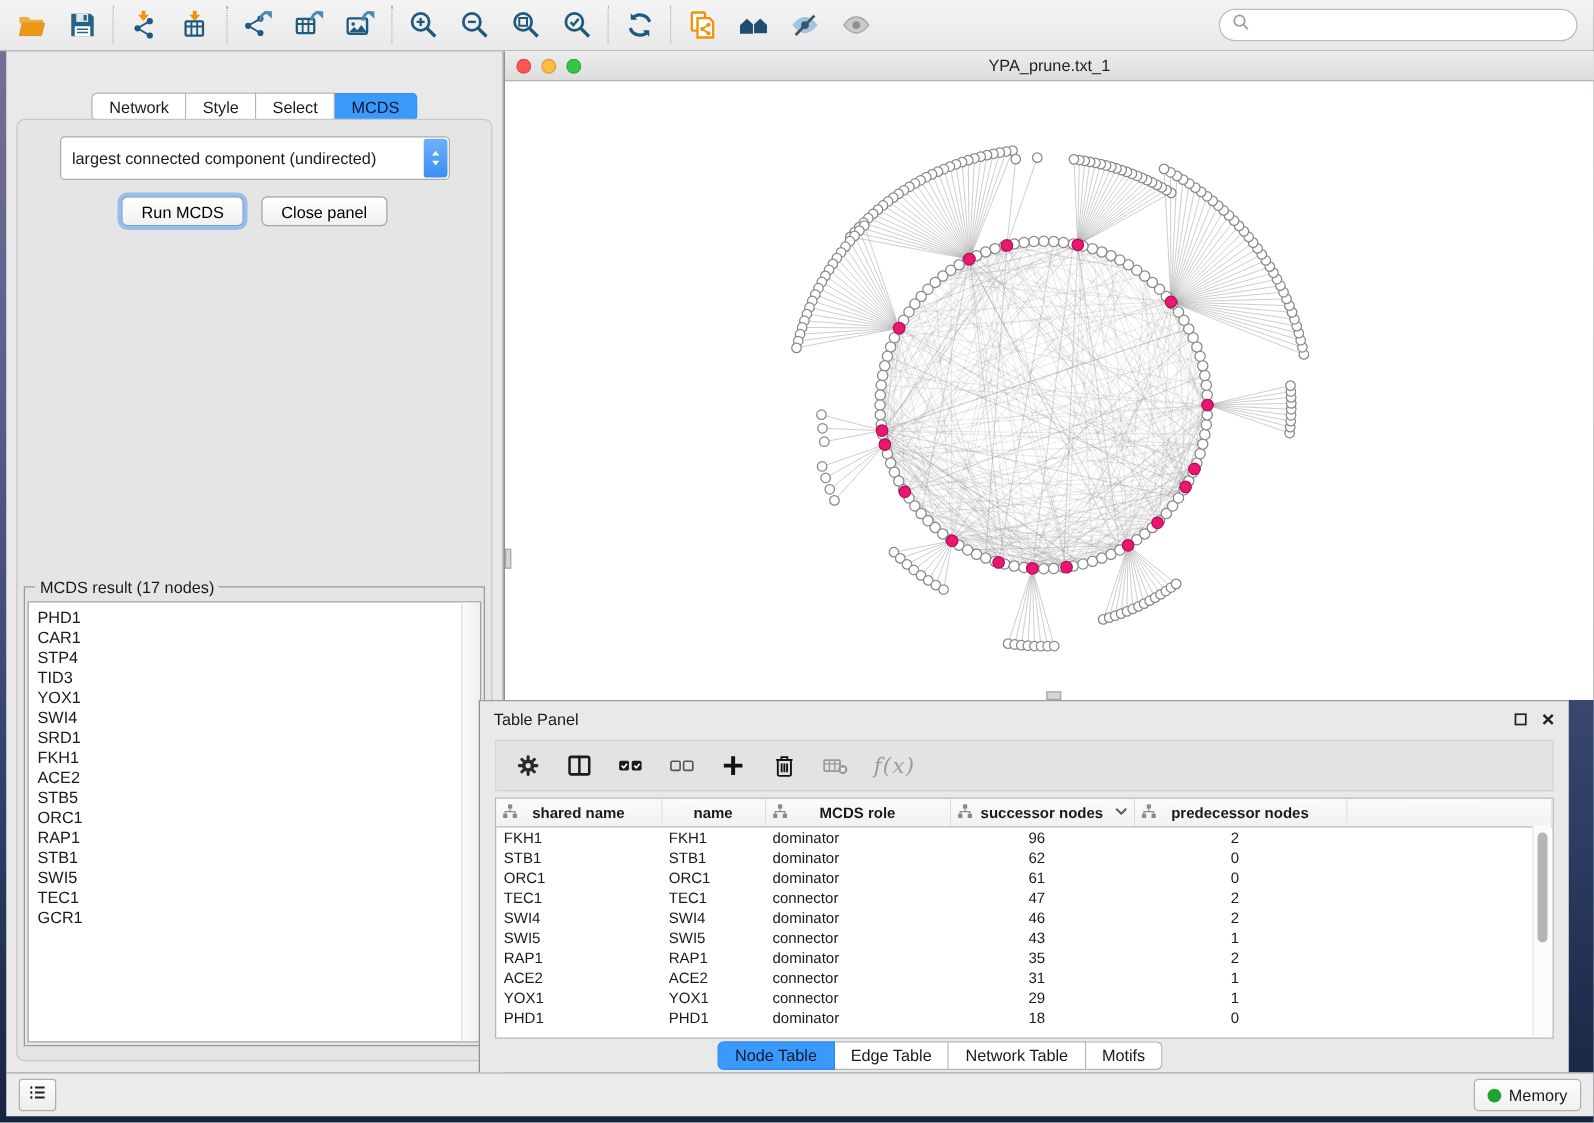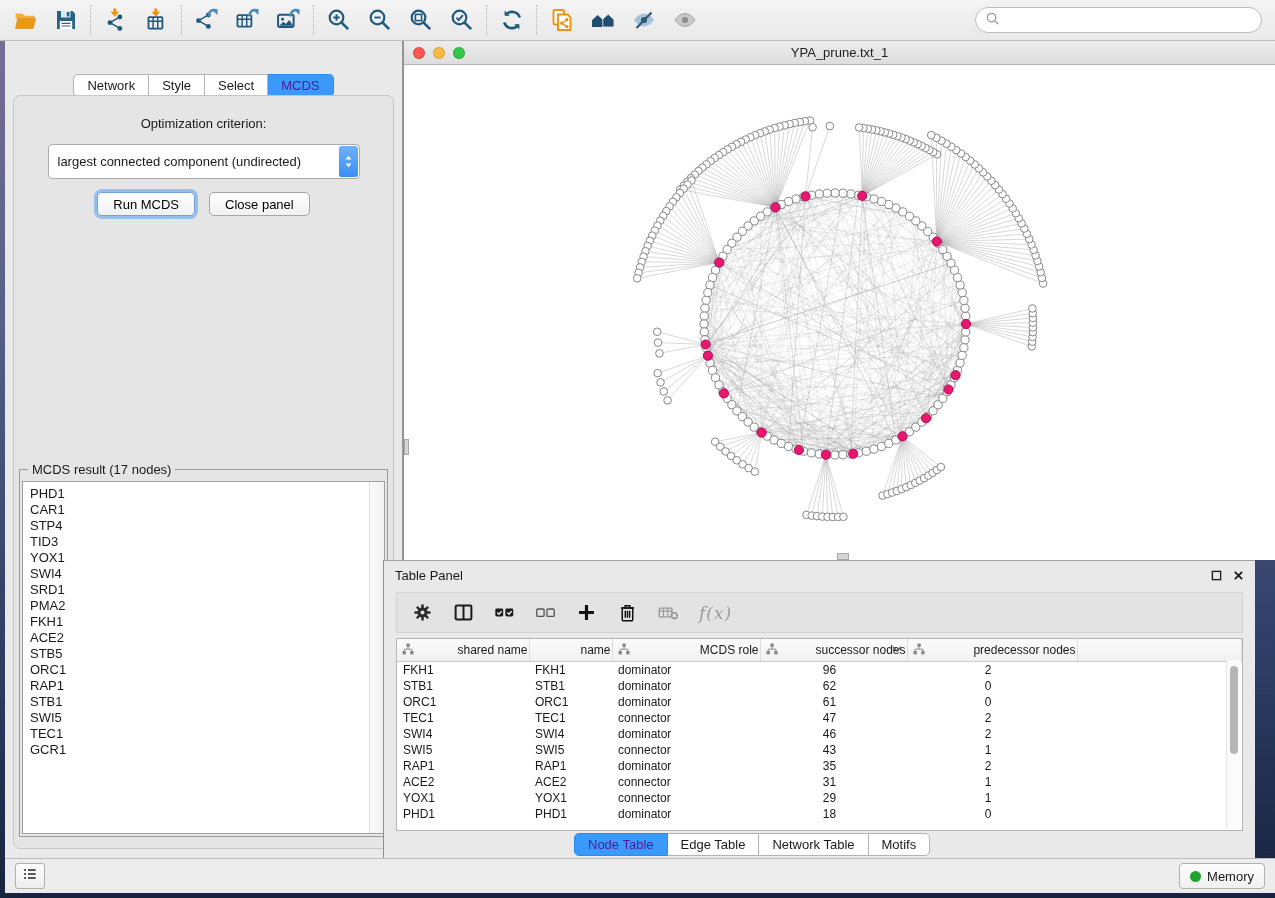--- a/index.html
+++ b/index.html
@@ -27,21 +27,21 @@
     background:#e9e9e9;border-right:1px solid #9a9a9a;box-sizing:border-box}
   .panel-header{height:28px;display:flex;align-items:center;padding:0 11px;font-size:13px}
   .ph-icons{margin-left:auto;display:flex;gap:11px;align-items:center}
   .ph-icons span{display:flex}
   .ph-icons svg{width:11px;height:11px}
   .seg-bar{display:flex;justify-content:center}
   .seg-tab{font-size:13px;line-height:15px;padding:3px 13px;background:#fff;
     border:1px solid #b3b3b3;border-left:none;cursor:default;white-space:nowrap}
   .seg-tab:first-child{border-left:1px solid #b3b3b3;border-radius:5px 0 0 5px}
   .seg-tab:last-child{border-radius:0 5px 5px 0}
-  .seg-tab.active{background:#3b99fc;border-color:#2f8bef;color:#4c1d95}
+  .seg-tab.active{background:#3b99fc;border-color:#2f8bef;color:#0f172a}
   #cp-tabs{position:absolute;left:0;right:0;top:33px}
   #cp-box{position:absolute;left:8px;right:8px;top:54px;bottom:9px;
     background:#e5e5e5;border:1px solid #c6c6c6;border-radius:7px}
   #opt-label{display:block;text-align:center;margin-top:20px;font-size:13px}
   #opt-select{position:relative;margin:13px auto 0;width:312px;height:35px;background:#fff;
     border:1px solid #ababab;border-radius:4px;display:flex;align-items:center;
     padding-left:9px;box-sizing:border-box;font-size:13px}
   #opt-stepper{position:absolute;right:1px;top:1px;bottom:1px;width:19px;
     background:linear-gradient(#6eb1fb,#3b8ef2);border-radius:2px 3px 3px 2px;
     display:flex;align-items:center;justify-content:center}
@@ -76,21 +76,21 @@
     background:#e9e9e9;border-left:1px solid #909090;border-top:1px solid #a0a0a0;box-sizing:border-box}
   #tp-toolbar{position:absolute;left:12px;right:12px;top:31px;height:41px;
     background:#e3e3e3;border:1px solid #d4d4d4;display:flex;align-items:center;gap:17px;
     padding:0 15px;box-sizing:border-box}
   .tp-icon{display:flex;align-items:center;justify-content:flex-start;width:24px;height:24px}
   .tp-icon svg{width:21px;height:21px}
   .fx-glyph{font:italic 17px "DejaVu Serif",serif;color:#9a9a9a;letter-spacing:1px}
   #tp-tablewrap{position:absolute;left:12px;right:12px;top:77px;height:193px;
     background:#fff;border:1px solid #b5b5b5;box-sizing:border-box;overflow:hidden}
   #tp-table{border-collapse:collapse;table-layout:fixed;width:100%;font-size:12px}
-  #tp-table th{height:20px;font-weight:normal;text-align:right;
+  #tp-table th{height:20px;font-weight:bold;text-align:center;
     background:linear-gradient(#fbfbfb,#f1f1f1);border-bottom:1px solid #c9c9c9;
     border-right:1px solid #ddd;position:relative;overflow:hidden;white-space:nowrap}
   #tp-table th .hicon{position:absolute;left:5px;top:4px;width:12px;height:12px}
   #tp-table th .sorticon{position:absolute;right:5px;top:7px;width:10px;height:6px}
   #tp-table td{height:16px;line-height:16px;padding:0 6px;white-space:nowrap;overflow:hidden}
   #tp-table td.num{text-align:center;padding-right:14px}
   #tp-scroll{position:absolute;right:1px;top:21px;bottom:1px;width:14px;
     background:#fbfbfb;border-left:1px solid #e6e6e6}
   #tp-thumb{position:absolute;left:3px;top:6px;width:8px;height:88px;border-radius:4px;background:#b5b5b5}
   #tp-tabs{position:absolute;left:190px;top:272px}
@@ -310,21 +310,20 @@
 </div>
 
 <div id="control-panel">
   <div id="cp-tabs" class="seg-bar">
       <div class="seg-tab">Network</div>
       <div class="seg-tab">Style</div>
       <div class="seg-tab">Select</div>
       <div class="seg-tab active">MCDS</div>
     </div>
   <div id="cp-box">
-    <span id="opt-label">Optimization criterion:</span>
     <div id="opt-select">
       <span>largest connected component (undirected)</span>
       <span id="opt-stepper">
         <svg viewBox="0 0 10 16">
             <path d="M5 1.5l3.2 4.2H1.8z" fill="#fff"></path>
             <path d="M5 14.5l-3.2-4.2h6.4z" fill="#fff"></path>
           </svg>
       </span>
     </div>
     <div id="cp-buttons">
@@ -335,21 +334,20 @@
       <span id="mcds-legend">MCDS result (17 nodes)</span>
       <div id="mcds-listwrap">
         <ul id="mcds-list">
             <li>PHD1</li>
             <li>CAR1</li>
             <li>STP4</li>
             <li>TID3</li>
             <li>YOX1</li>
             <li>SWI4</li>
             <li>SRD1</li>
-            <li>PMA2</li>
             <li>FKH1</li>
             <li>ACE2</li>
             <li>STB5</li>
             <li>ORC1</li>
             <li>RAP1</li>
             <li>STB1</li>
             <li>SWI5</li>
             <li>TEC1</li>
             <li>GCR1</li>
           </ul>

